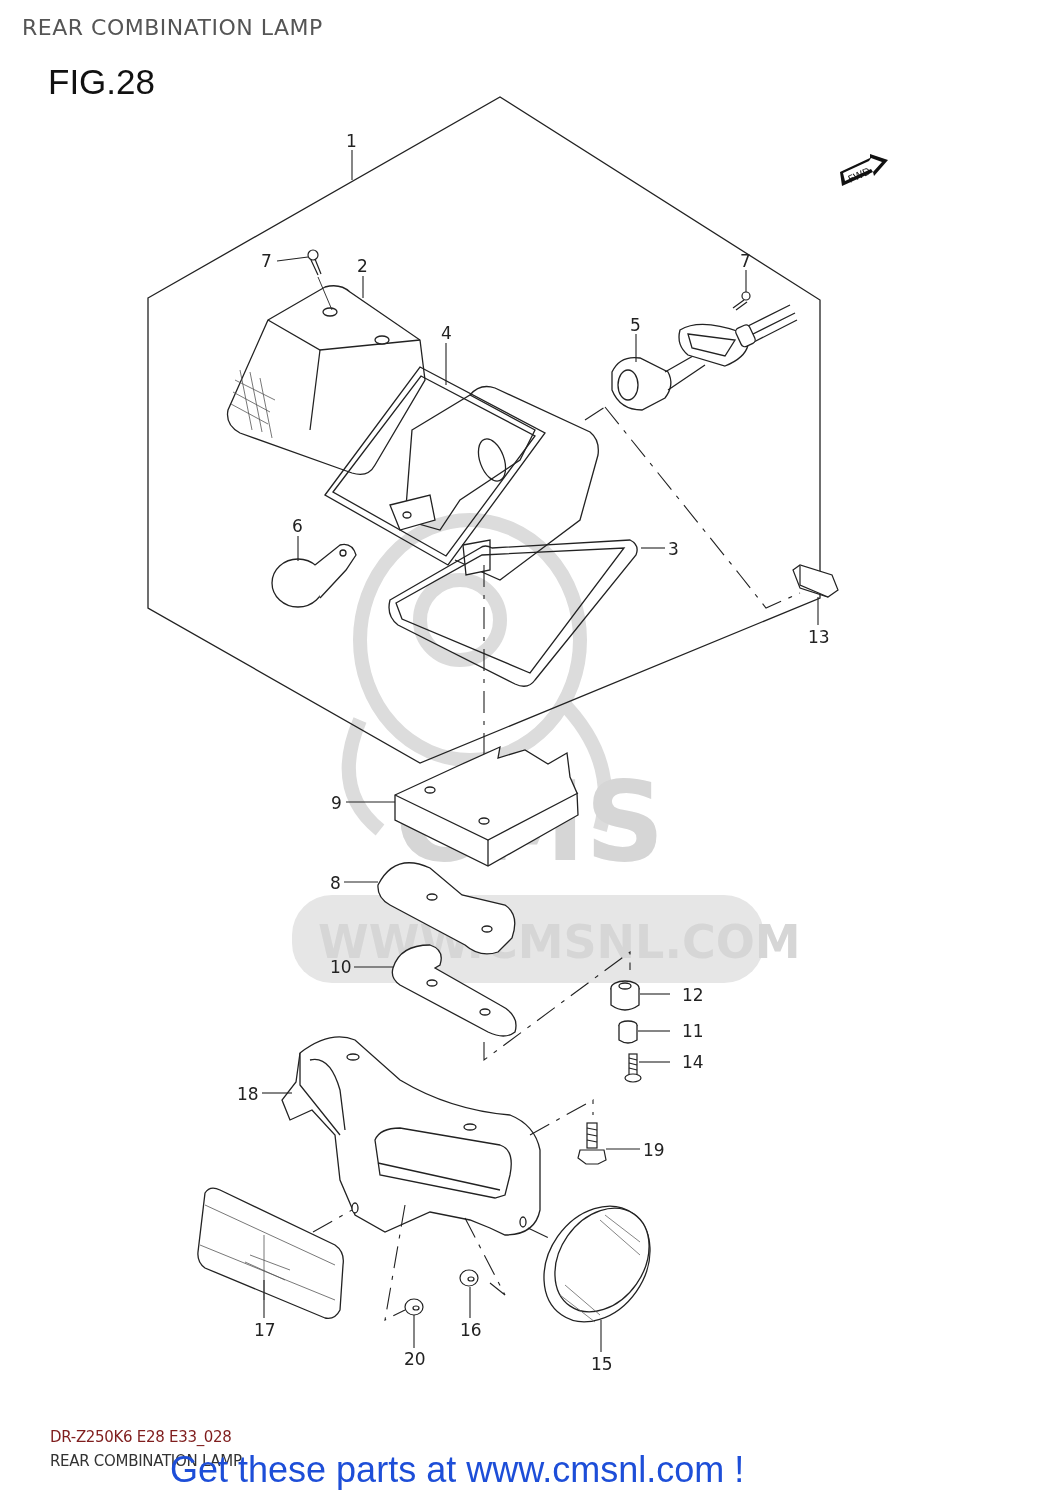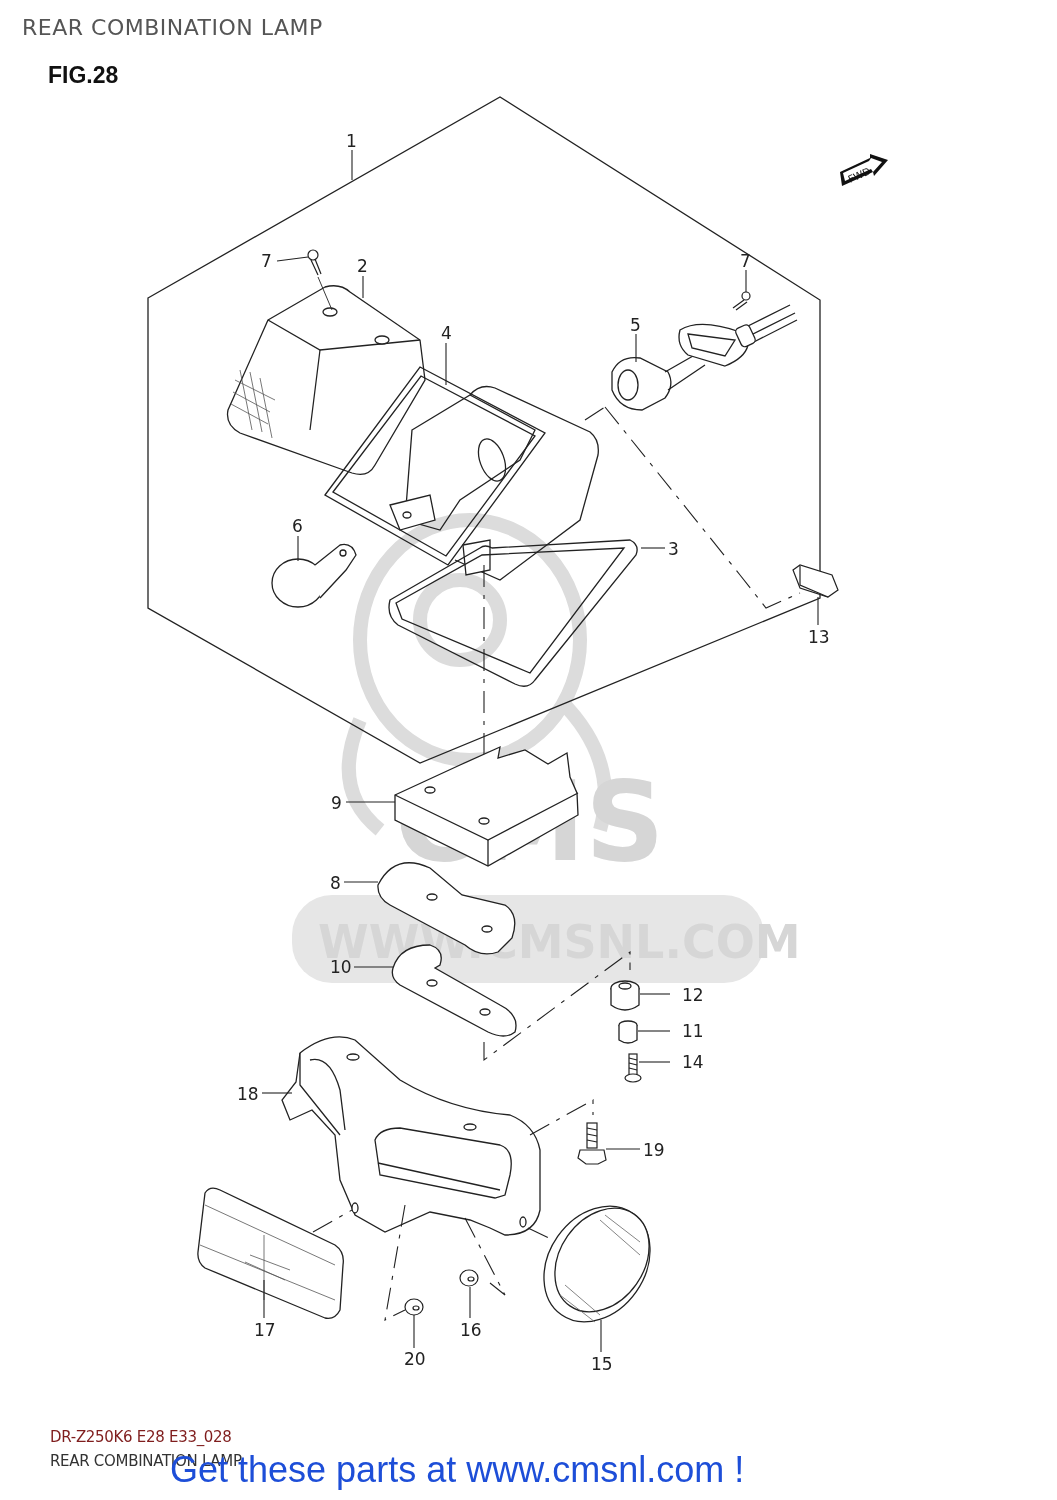--- a/index.html
+++ b/index.html
@@ -1,18 +1,18 @@
 <!DOCTYPE html>
 <html><head>
   <meta charset="utf-8">
   <style>
     html, body { margin: 0; padding: 0; background: #ffffff; }
     body { width: 1057px; height: 1500px; position: relative; overflow: hidden; font-family: "DejaVu Sans", sans-serif; }
     .page-title { position: absolute; left: 22px; top: 15px; font-size: 22px; color: #555555; letter-spacing: 0.5px; font-family: "DejaVu Sans", sans-serif; }
-    .fig-label { position: absolute; left: 48px; top: 62px; font-size: 23px; font-weight: bold; color: #111111; font-family: "Liberation Sans", sans-serif; }
+    .fig-label { position: absolute; left: 48px; top: 62px; font-size: 35px; font-weight: normal; color: #111111; font-family: "Liberation Sans", sans-serif; }
     .diagram { position: absolute; left: 0; top: 0; width: 1057px; height: 1500px; }
     .diagram text.callout { font-family: "DejaVu Sans", sans-serif; font-size: 17px; fill: #222222; }
     .wm-text { font-family: "DejaVu Sans", sans-serif; font-weight: bold; fill: #d6d6d6; }
     .footer-code { position: absolute; left: 50px; top: 1428px; font-size: 15px; color: #7f1d1d; font-family: "DejaVu Sans", sans-serif; letter-spacing: -0.3px; }
     .footer-title { position: absolute; left: 50px; top: 1452px; font-size: 15px; color: #333333; font-family: "DejaVu Sans", sans-serif; letter-spacing: -0.3px; }
     .promo { position: absolute; left: 170px; top: 1452px; font-size: 36px; color: #1d4ed8; font-family: "Liberation Sans", sans-serif; letter-spacing: 0px; line-height: 1; }
     .fwd-badge { position: absolute; left: 838px; top: 152px; }
   </style>
 </head>
 <body>

